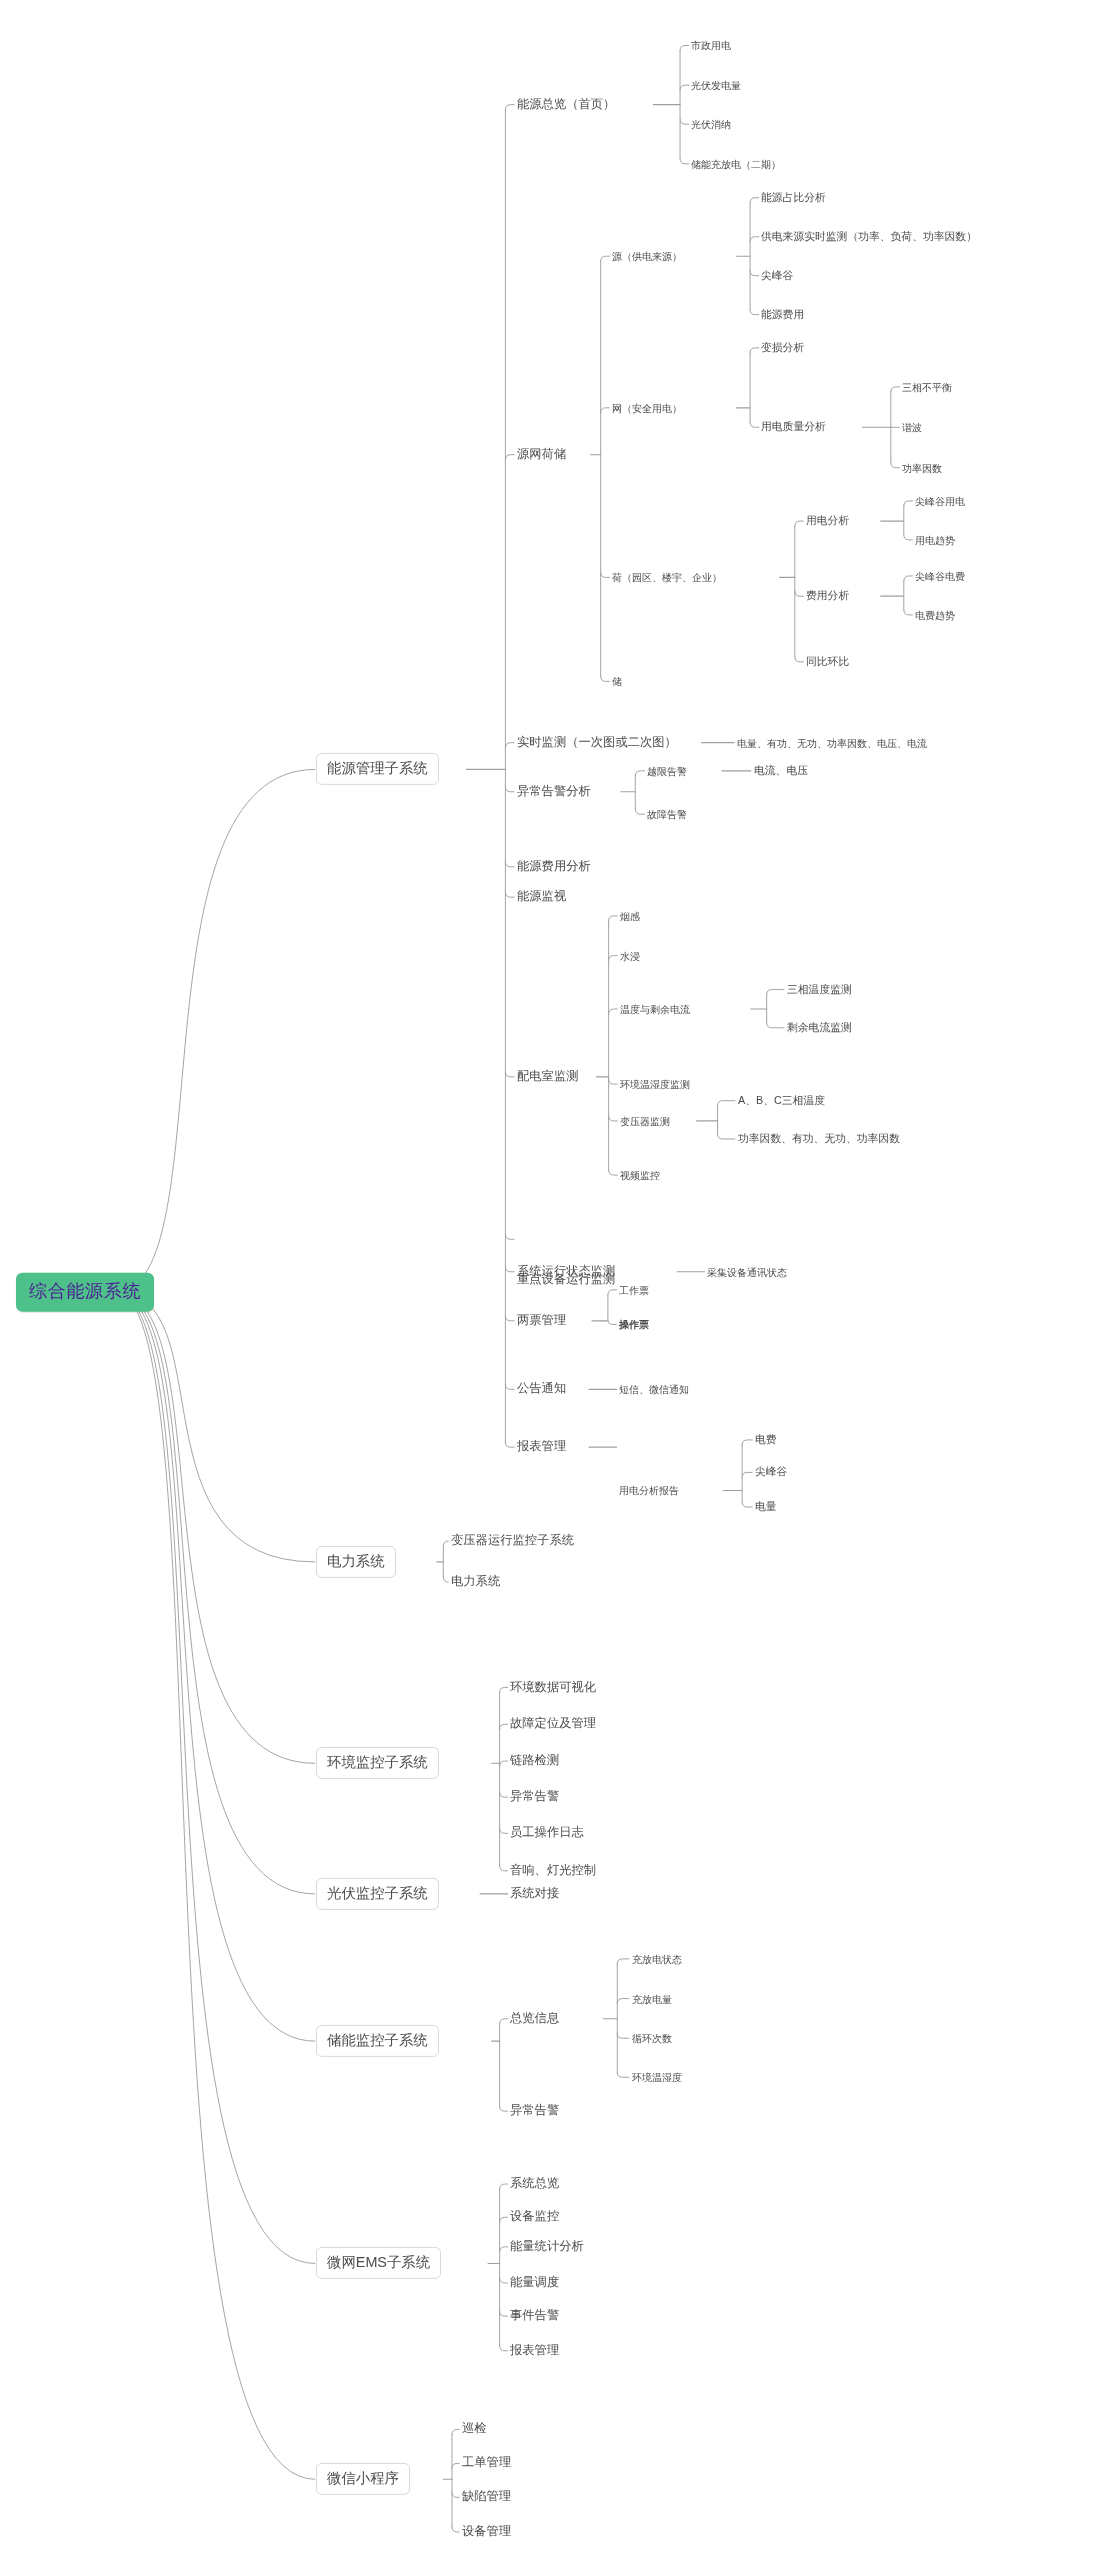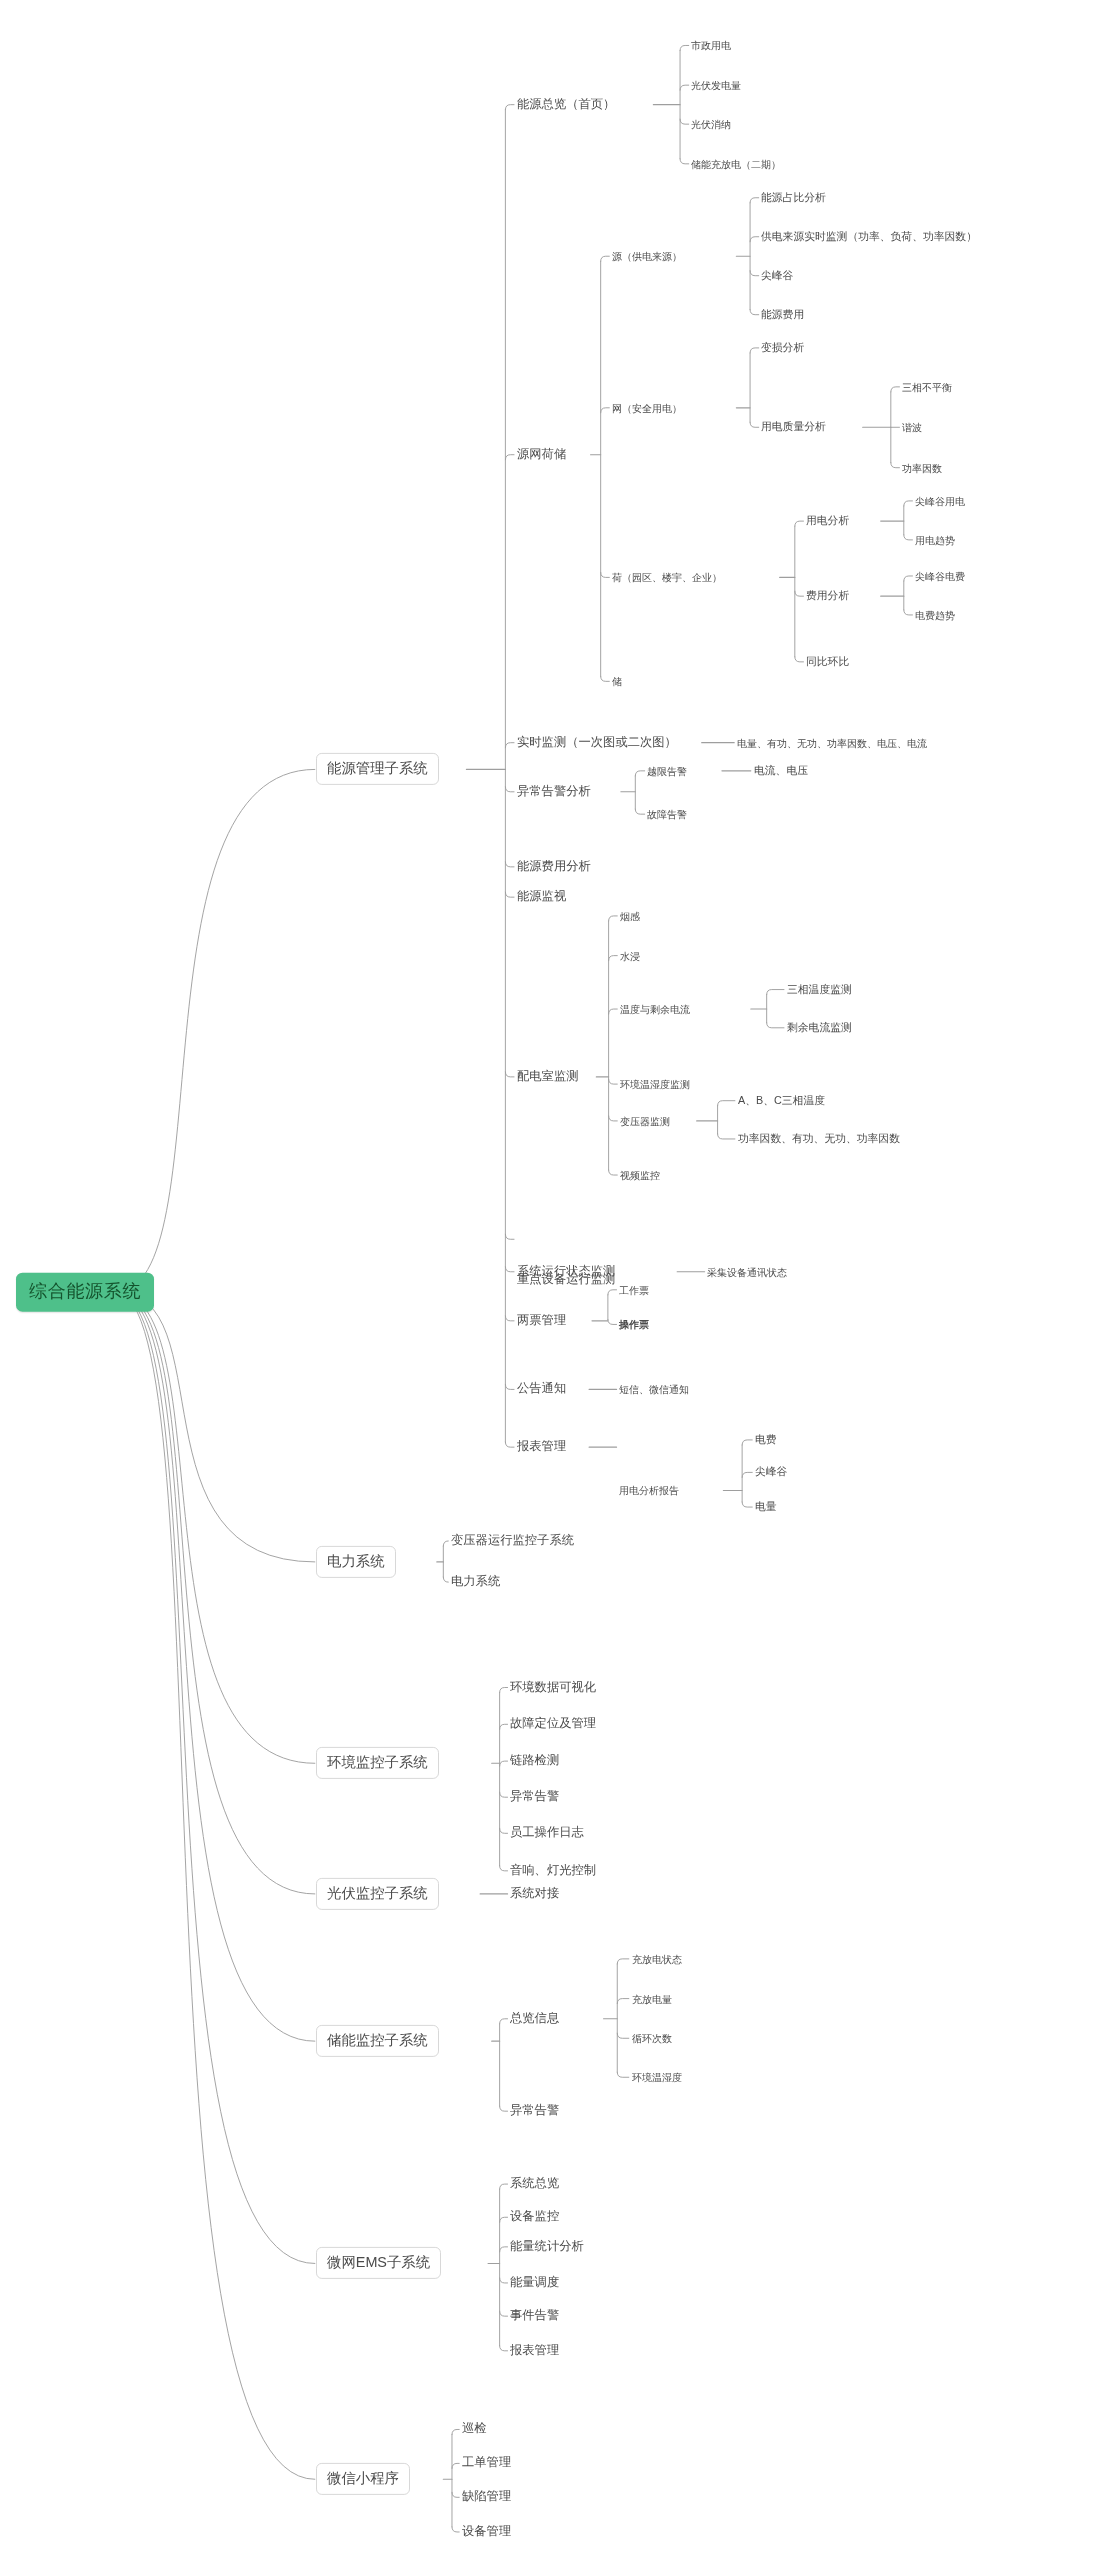--- a/index.html
+++ b/index.html
@@ -29,21 +29,21 @@
   .node {
     position: absolute;
     white-space: nowrap;
     line-height: 1.1;
     color: #4a4a4a;
     transform: translateY(-50%);
   }
   
   .node.root {
     background: #4ec08a;
-    color: #14532d;
+    color: #4c1d95;
     border-radius: 6.5px;
     padding: 9.4px 13px;
     font-size: 18px;
     letter-spacing: 0.7px;
     box-shadow: 0 0.7px 1.4px rgba(0,0,0,0.10);
   }
   
   .node.boxed {
     border: 0.7px solid #d8d8d8;
     border-radius: 5.8px;

